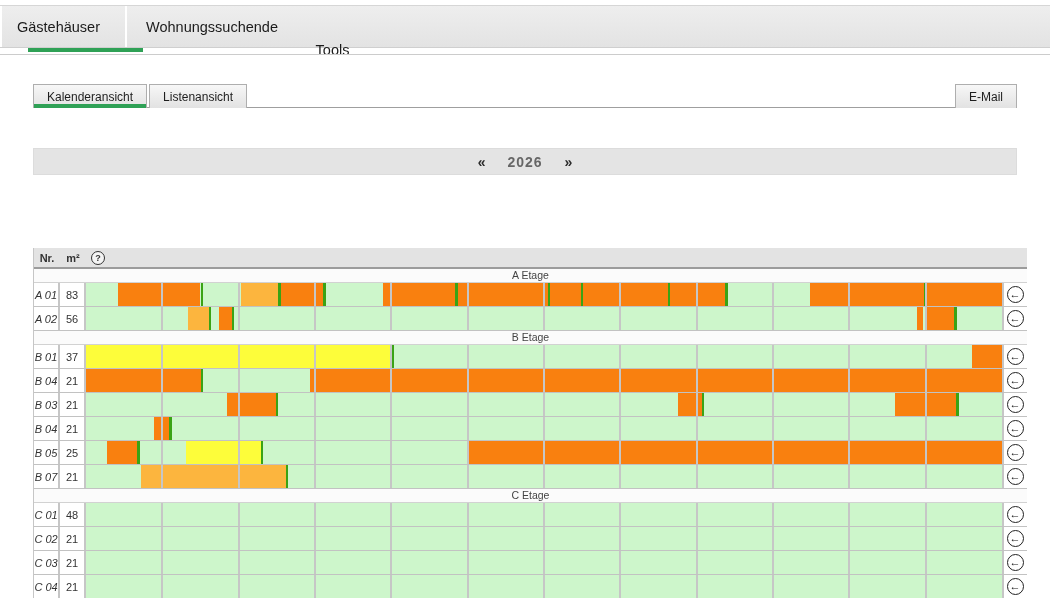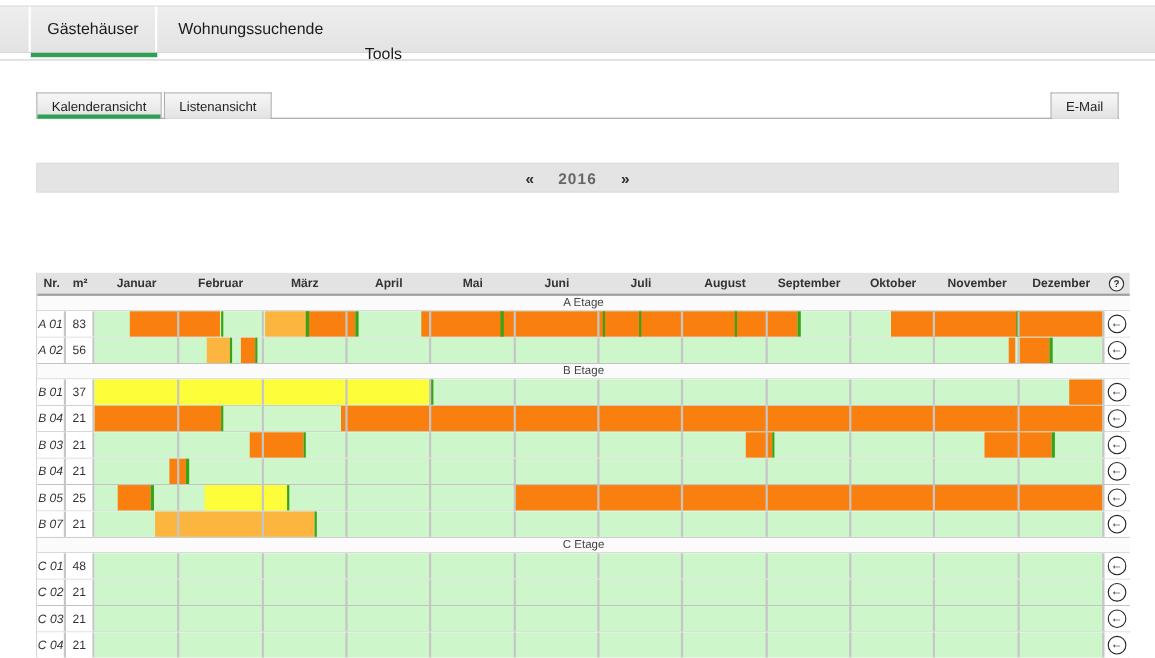--- a/index.html
+++ b/index.html
@@ -6,21 +6,21 @@
   html,body { background:#fff; }
   .frame {
     position:relative; width:1050px; height:598px; overflow:hidden;
     background:#fff; font-family:"Liberation Sans", sans-serif; color:#222;
   }
   
   .topnav {
     position:absolute; top:5px; left:0; width:1050px; height:43px;
     background:linear-gradient(#eeeeee,#e3e3e3);
     border-top:1px solid #d6d6d6; border-bottom:1px solid #cfcfcf;
-    display:flex; align-items:stretch; padding-left:26px;
+    display:flex; align-items:stretch; 
   }
   .nav-tab {
     display:flex; align-items:center; justify-content:center;
     border-left:2px solid #fff; font-size:14.5px; color:#1b1b1b; cursor:default;
   }
   .nav-tab.last { border-right:2px solid #fff;margin-top:44px; }
   .nav-filler { flex:1; }
   .nav-underline { position:absolute; top:48px; left:28px; width:115px; height:4px; background:#2fa156; }
   .hairline { position:absolute; top:54px; left:0; width:1050px; height:1px; background:#cccccc; }
   .logout {
@@ -92,59 +92,45 @@
   }
 </style>
 </head>
 <body>
 
 <div class="frame">
 
   <div class="topnav">
     <div id="navTabs" style="display:flex;">
         <div class="nav-tab" style="width: 115px;">Gästehäuser</div>
-        <div class="nav-tab" style="width: 172px;">Wohnungssuchende</div>
+        <div class="nav-tab" style="width: 172px; margin-left: 10px;">Wohnungssuchende</div>
         <div class="nav-tab last" style="width: 71px;">Tools</div>
       </div>
     <div class="nav-filler"></div>
   </div>
   <div class="nav-underline"></div>
   <div class="hairline"></div>
 
 
   <div class="tabrow tabrow2" id="viewTabs">
     <div class="subtab active">Kalenderansicht</div><div class="subtab">Listenansicht</div><div class="subtab email-tab">
       <span>E-Mail</span>
     </div>
   </div>
 
   <div class="yearbar">
     <span class="year-arrow">«</span>
-    <span class="year-label">2016</span>
+    <span class="year-label">2026</span>
     <span class="year-arrow">»</span>
   </div>
 
   <div class="caltable">
     <div class="hrow">
       <div class="hcell hc-nr">Nr.</div>
       <div class="hcell hc-m2">m²</div>
-      <div class="hc-months" id="monthHeader">
-          <div class="hcell hc-month">Januar</div>
-          <div class="hcell hc-month">Februar</div>
-          <div class="hcell hc-month">März</div>
-          <div class="hcell hc-month">April</div>
-          <div class="hcell hc-month">Mai</div>
-          <div class="hcell hc-month">Juni</div>
-          <div class="hcell hc-month">Juli</div>
-          <div class="hcell hc-month">August</div>
-          <div class="hcell hc-month">September</div>
-          <div class="hcell hc-month">Oktober</div>
-          <div class="hcell hc-month">November</div>
-          <div class="hcell hc-month">Dezember</div>
-        </div>
       <div class="hc-help">
         <span class="qcircle">?</span>
       </div>
     </div>
     <div id="tableBody">
         <div class="srow">A Etage</div>
         <div class="trow">
           <div class="cell c-nr">A 01</div>
           <div class="cell c-m2">83</div>
           <div class="timeline" style="background: rgb(205, 246, 203);">

